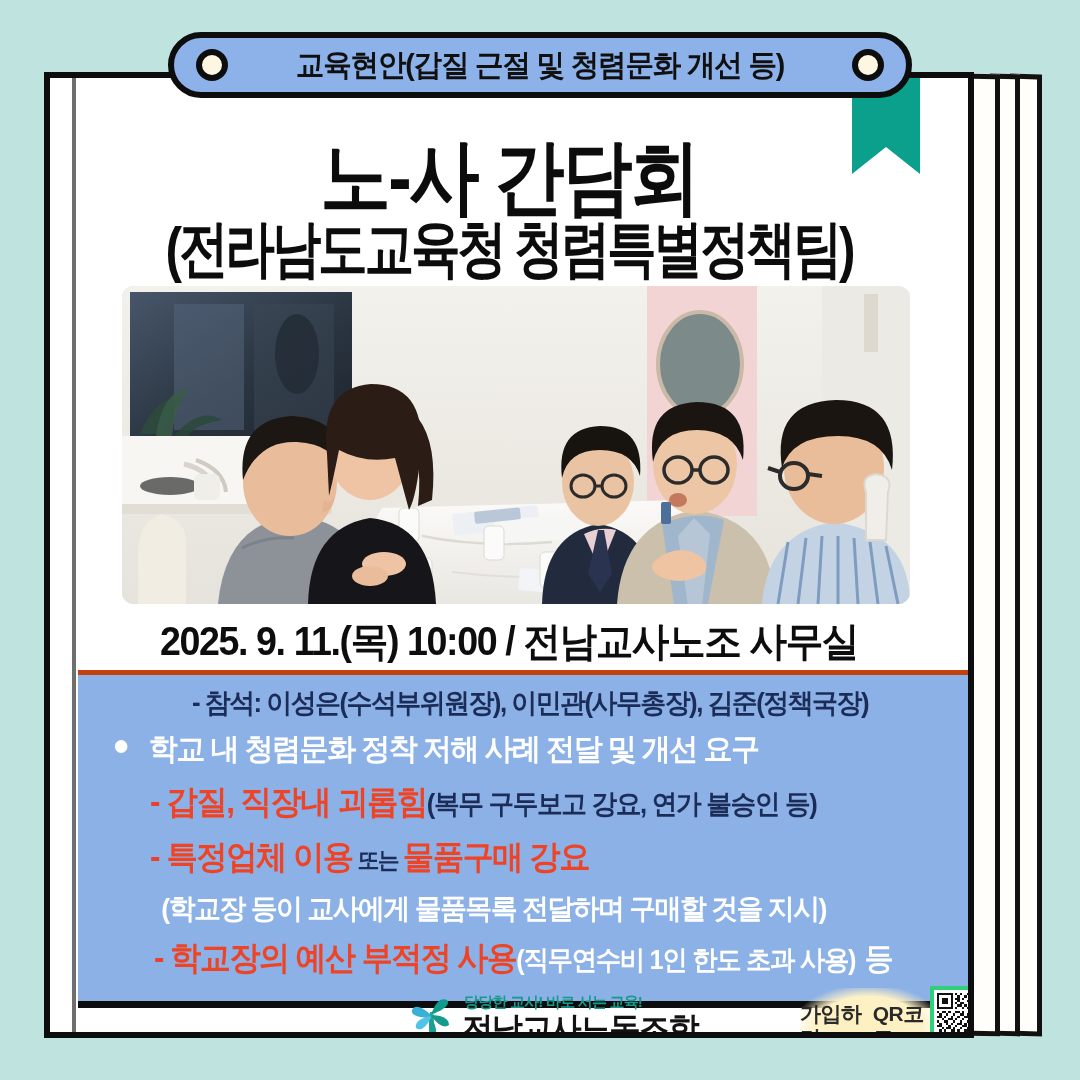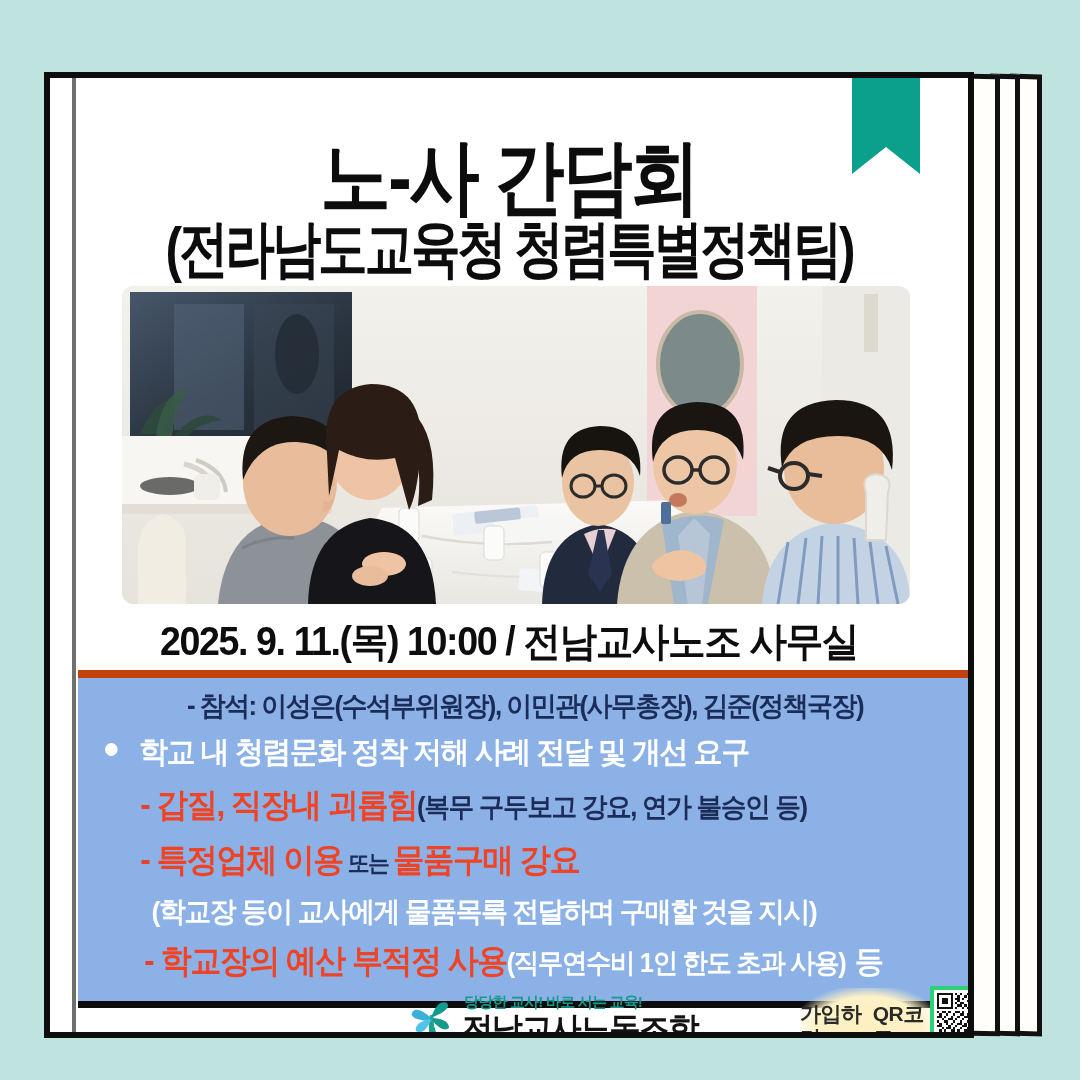--- a/index.html
+++ b/index.html
@@ -166,24 +166,24 @@
   }
 
   
   .panel {
     position: absolute;
     left: 28px;
     top: 592px;
     width: 902px;
     height: 338px;
     background: #8cb1e6;
-    border-top: 8px solid #c2410c;
+    border-top: 5px solid #c2410c;
     border-bottom: 7px solid #0d0d0d;
     box-sizing: border-box;
-    padding: 6px 16px 0 8px;
+    padding: 6px 16px 0 18px;
   }
   .row {
     display: flex;
     align-items: baseline;
     white-space: nowrap;
     letter-spacing: -1.6px;
   }
   .r-attend {
     justify-content: center;
     font-size: 27px;
@@ -256,21 +256,20 @@
     left: 28px;
     top: 914px;
     width: 902px;
     height: 46px;
   }
   .logo-group {
     position: absolute;
     left: 330px;
     top: 2px;
     display: flex;
-    align-items: center;
     gap: 8px;
   }
   .logo-mark { width: 46px; height: 46px; }
   .logo-texts { display: flex; flex-direction: column; line-height: 1; }
   .logo-tag {
     font-size: 15px;
     font-weight: 800;
     color: #159a8c;
     letter-spacing: -0.8px;
     margin-bottom: 3px;
@@ -735,14 +734,19 @@
               <rect x="19" y="28" width="2" height="1"></rect>
             <rect x="22" y="28" width="1" height="1"></rect>
               <rect x="25" y="28" width="1" height="1"></rect>
             <rect x="28" y="28" width="1" height="1"></rect>
           </g>
         </svg>
       </div>
     </div>
   </div>
 
+  <div class="pill">
+    <span class="pill-dot"></span>
+    <span class="pill-text">교육현안(갑질 근절 및 청렴문화 개선 등)</span>
+    <span class="pill-dot"></span>
+  </div>
 
 </div>
 
 </body></html>

